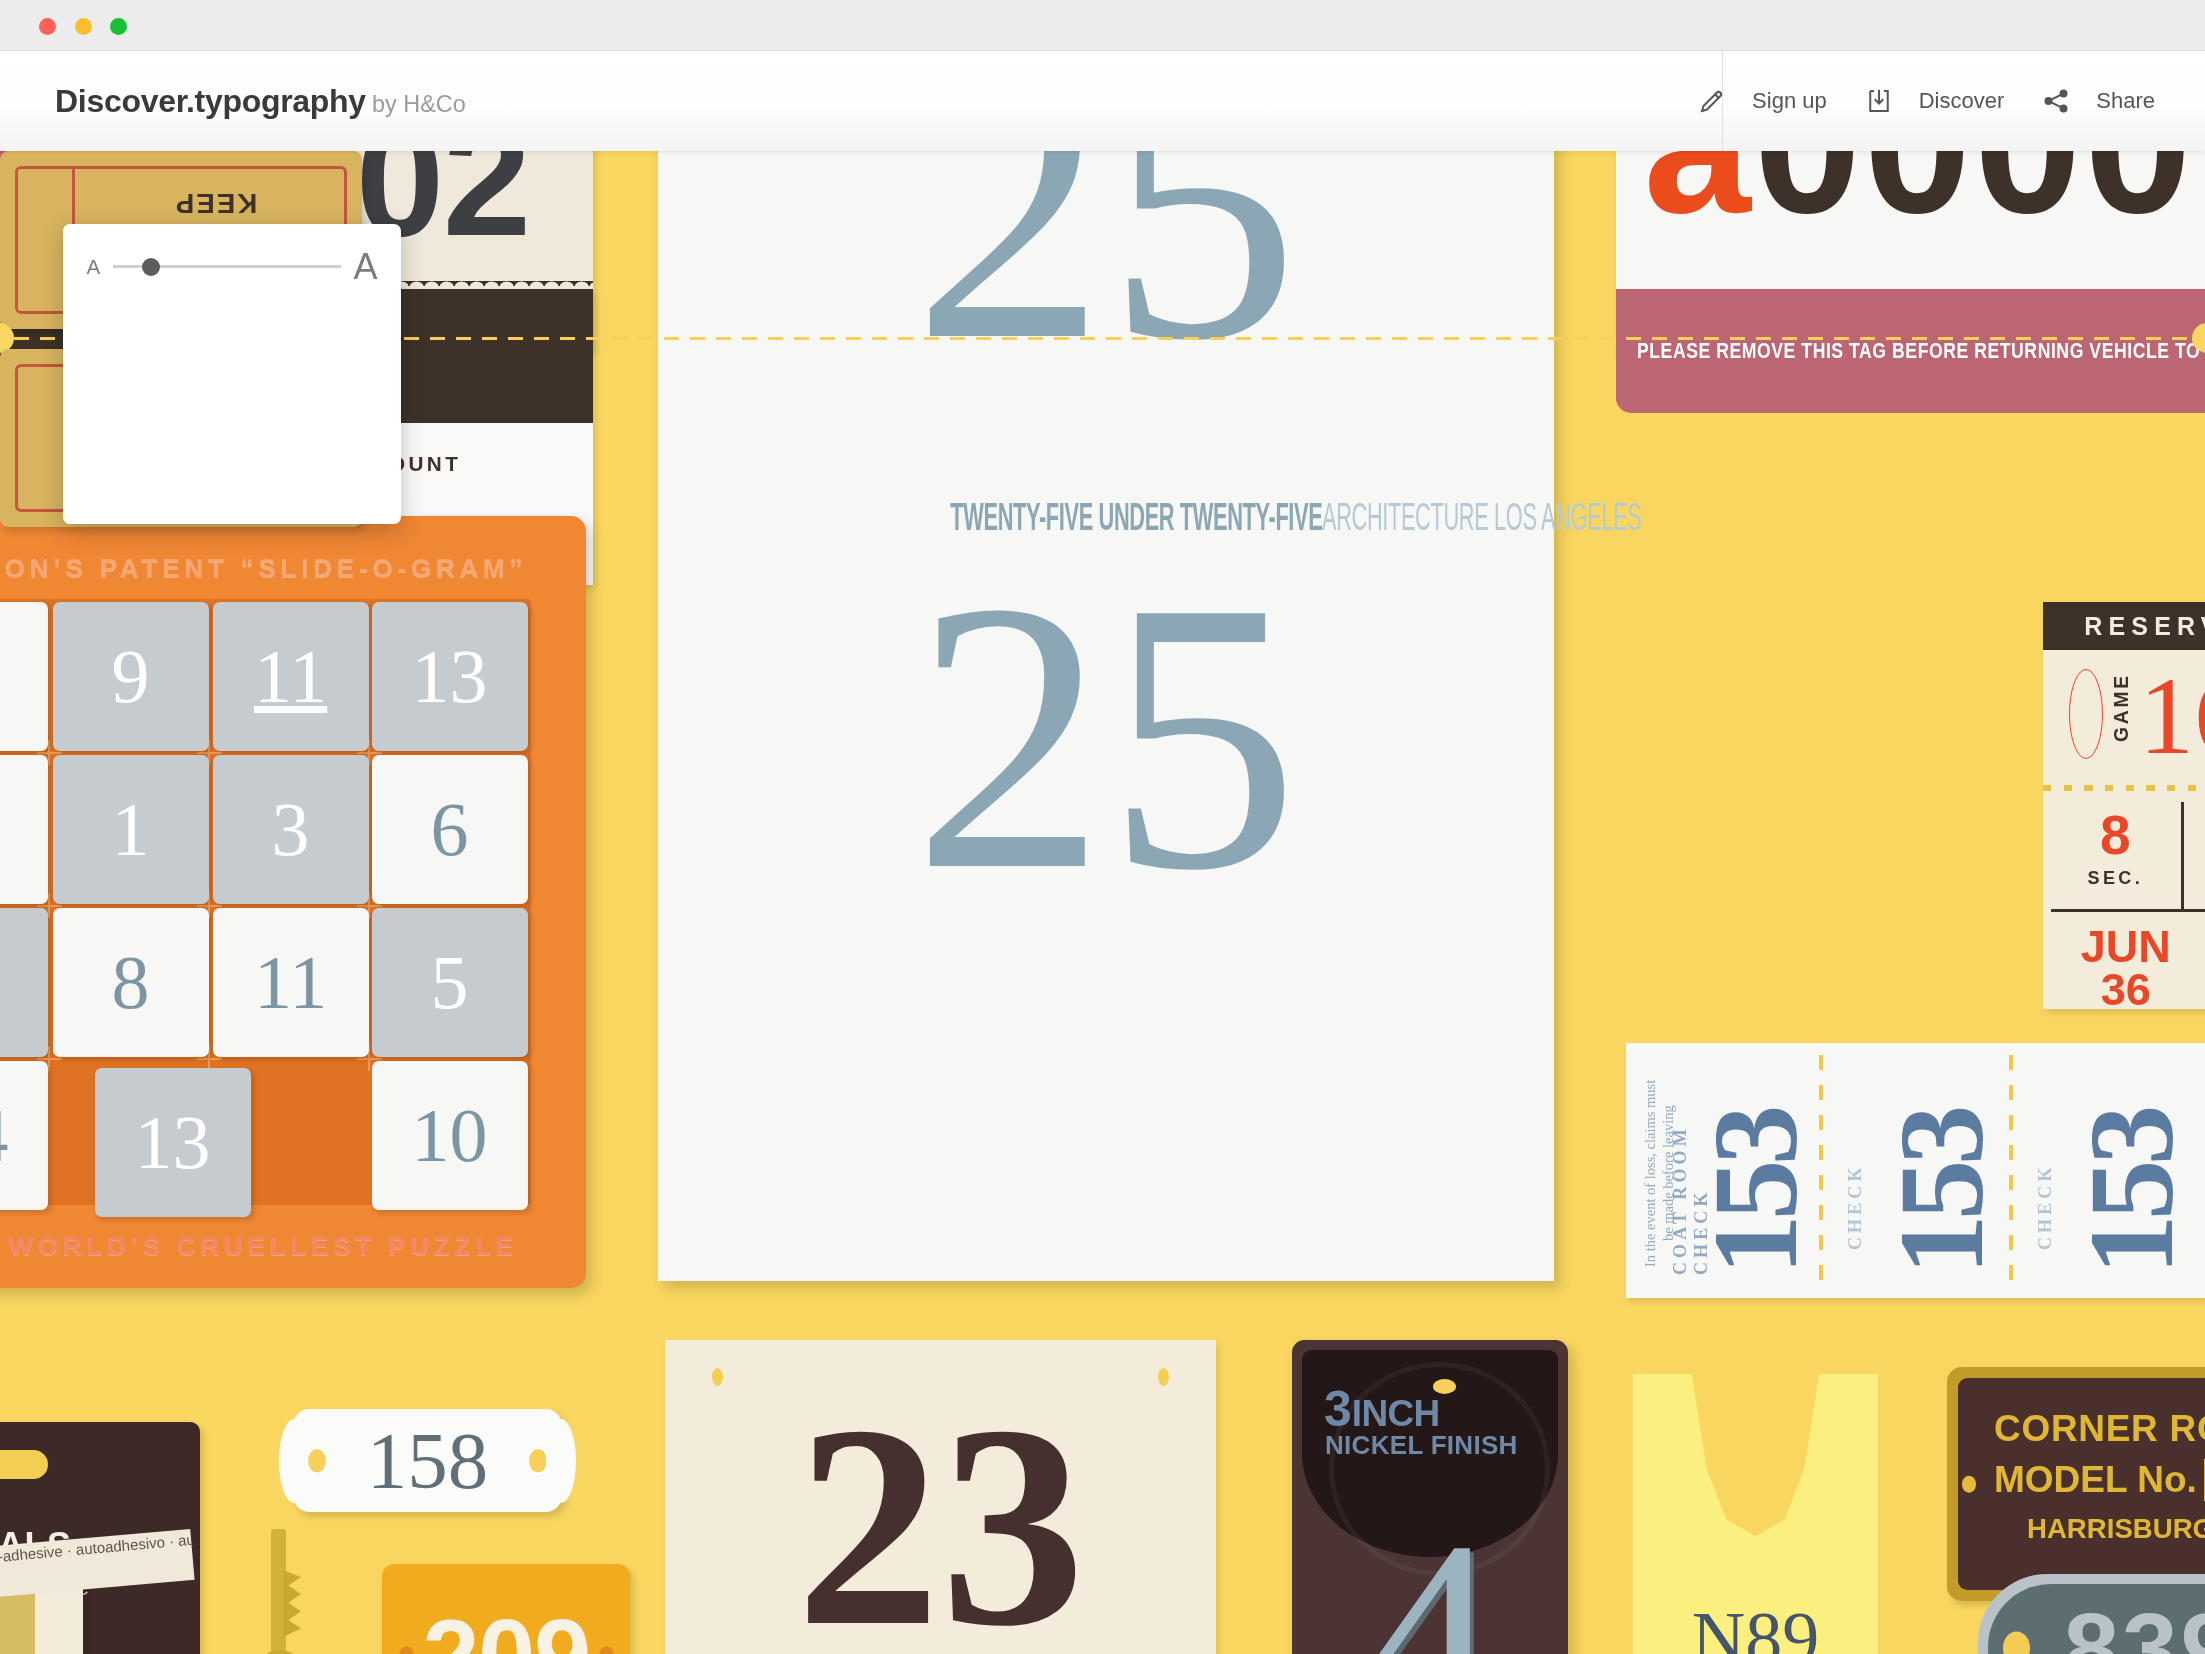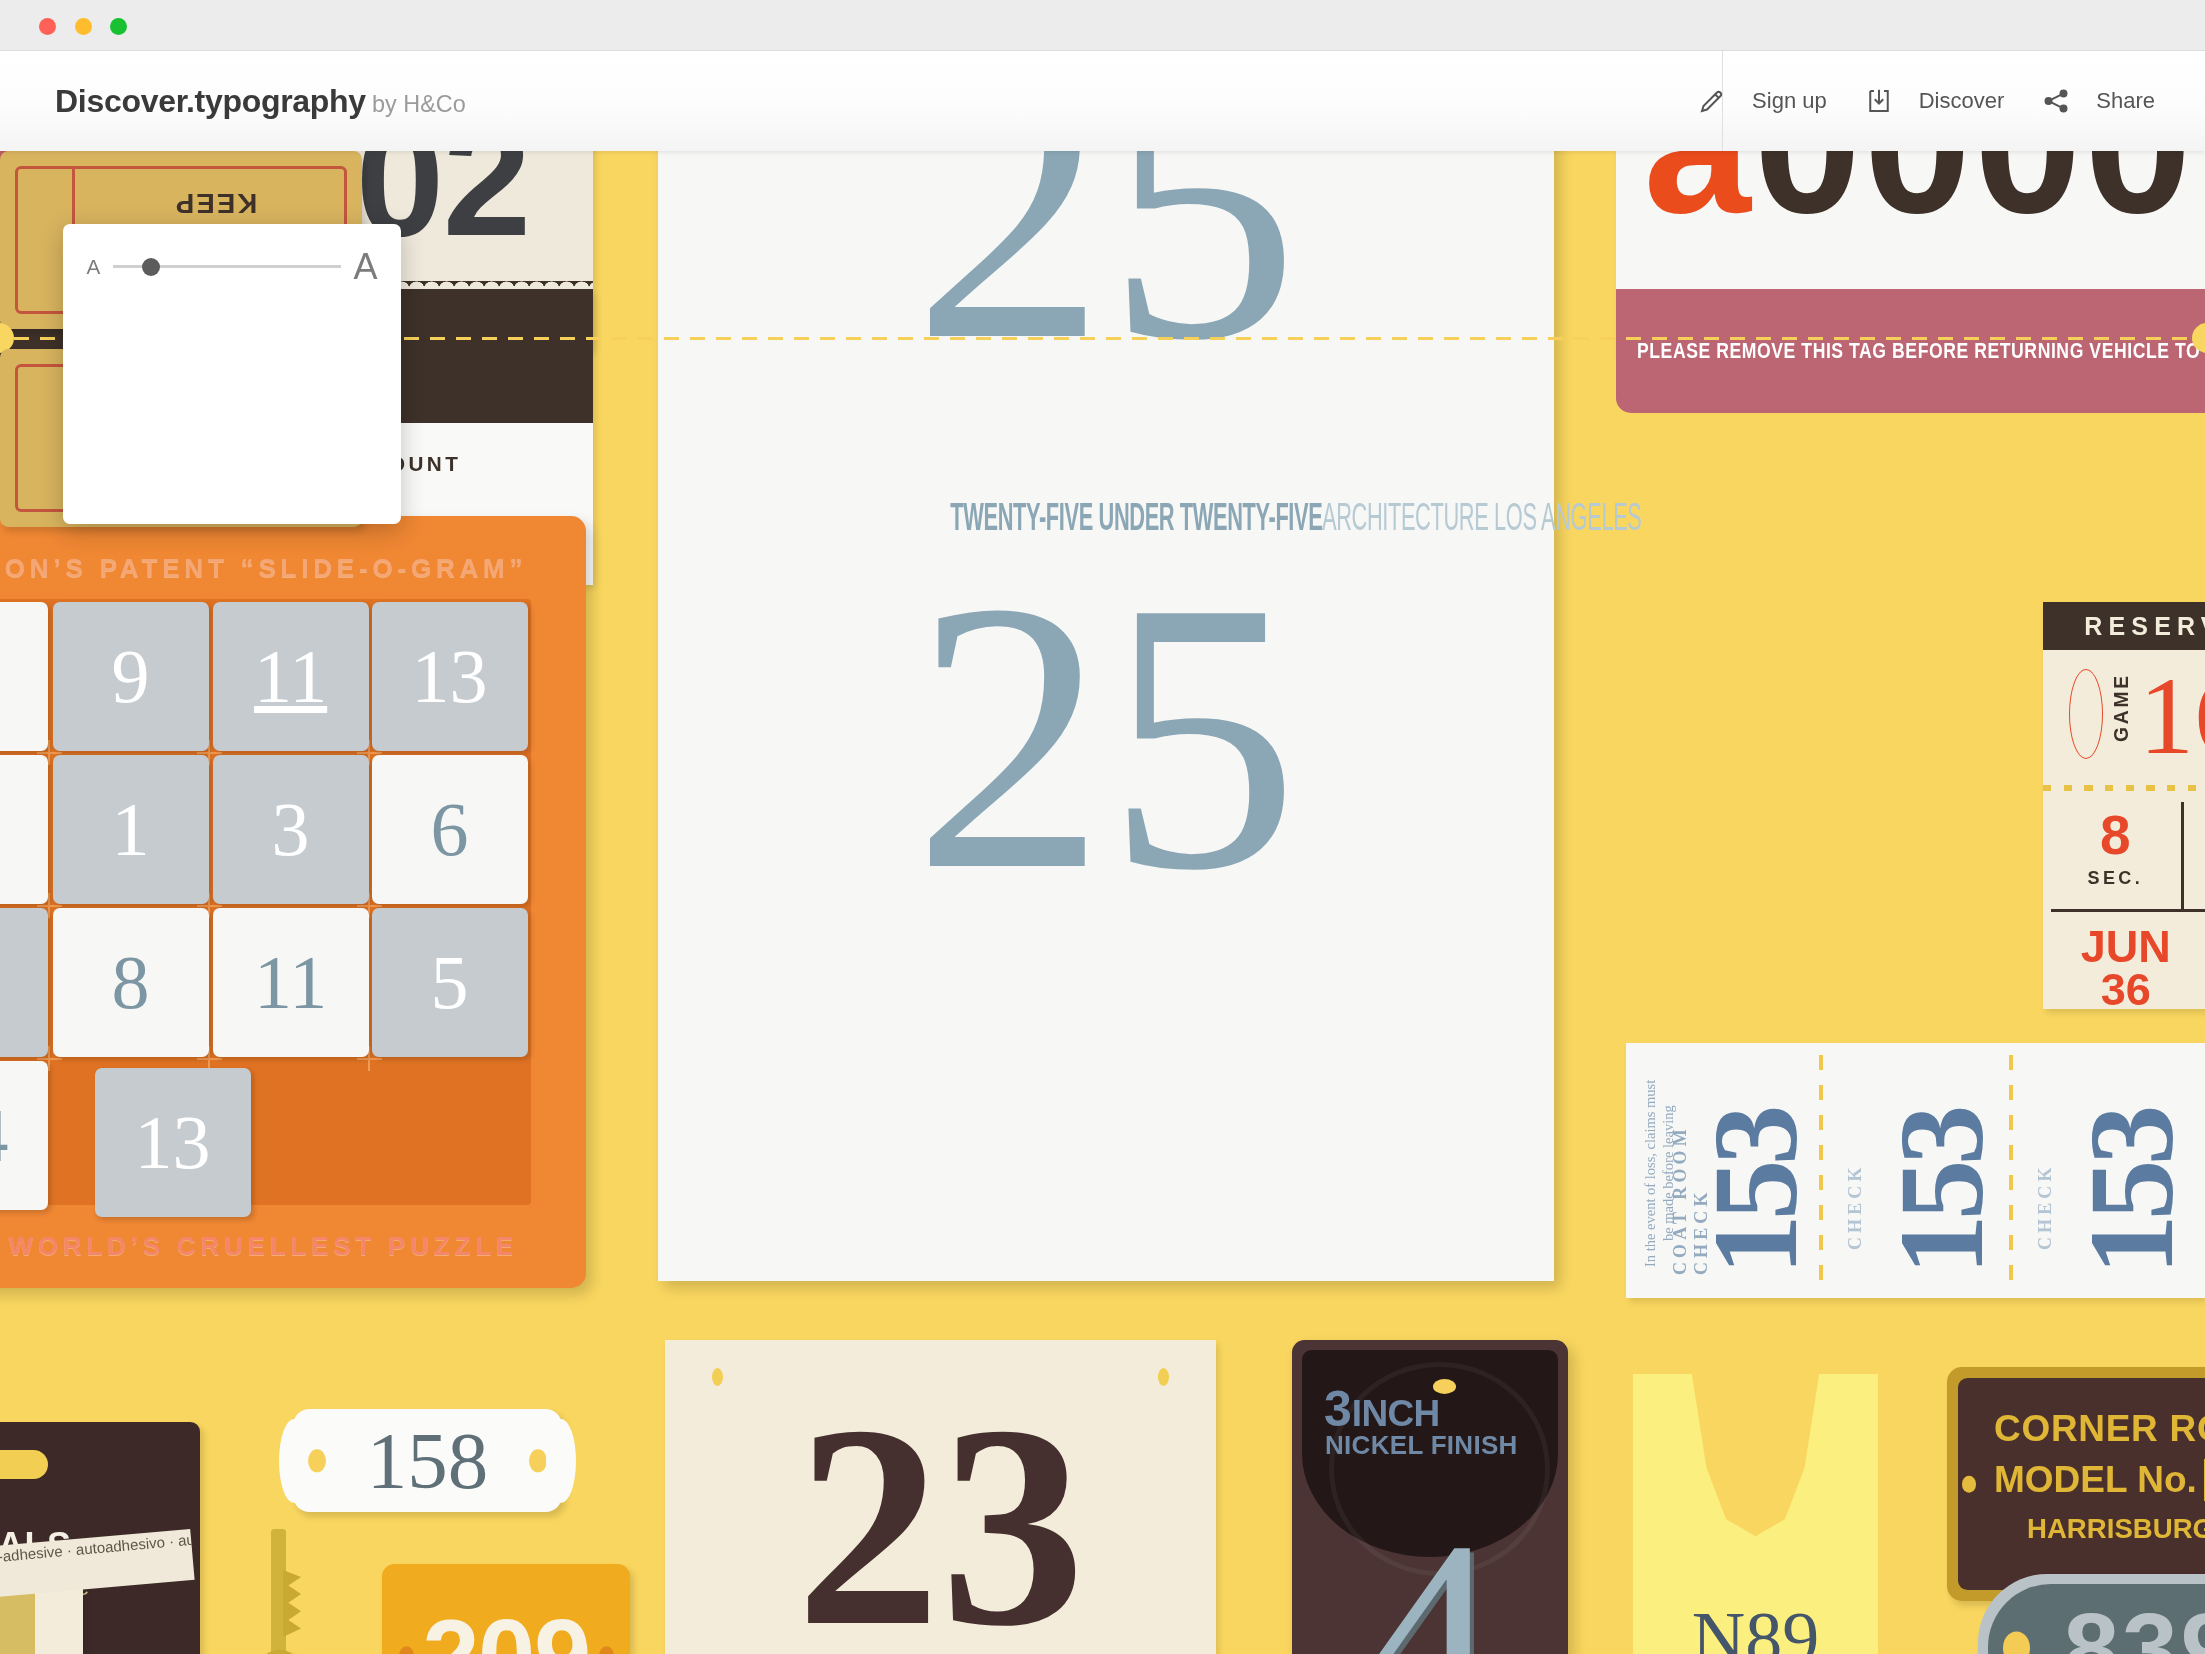--- a/index.html
+++ b/index.html
@@ -677,20 +677,23 @@
           </div>
           <div class="tile grey" style="left: 482px; top: 309px;">
             <span>5</span>
           </div>
           <div class="tile light" style="left: 2.8px; top: 462px;">
             <span>14</span>
           </div>
           <div class="tile grey" style="left: 205px; top: 469px;">
             <span>13</span>
           </div>
+          <div class="tile light" style="left: 482px; top: 462px;">
+            <span>10</span>
+          </div>
         </div>
       <div class="puzzle-foot">THE WORLD’S CRUELLEST PUZZLE</div>
     </div>
 
     <div class="card poster shadow-md">
       <div class="poster-25 top">25</div>
       <div class="poster-caption">
         <span class="cap-bold">TWENTY-FIVE UNDER TWENTY-FIVE</span><span class="cap-light">ARCHITECTURE LOS ANGELES</span>
       </div>
       <div class="poster-25 bottom">25</div>

